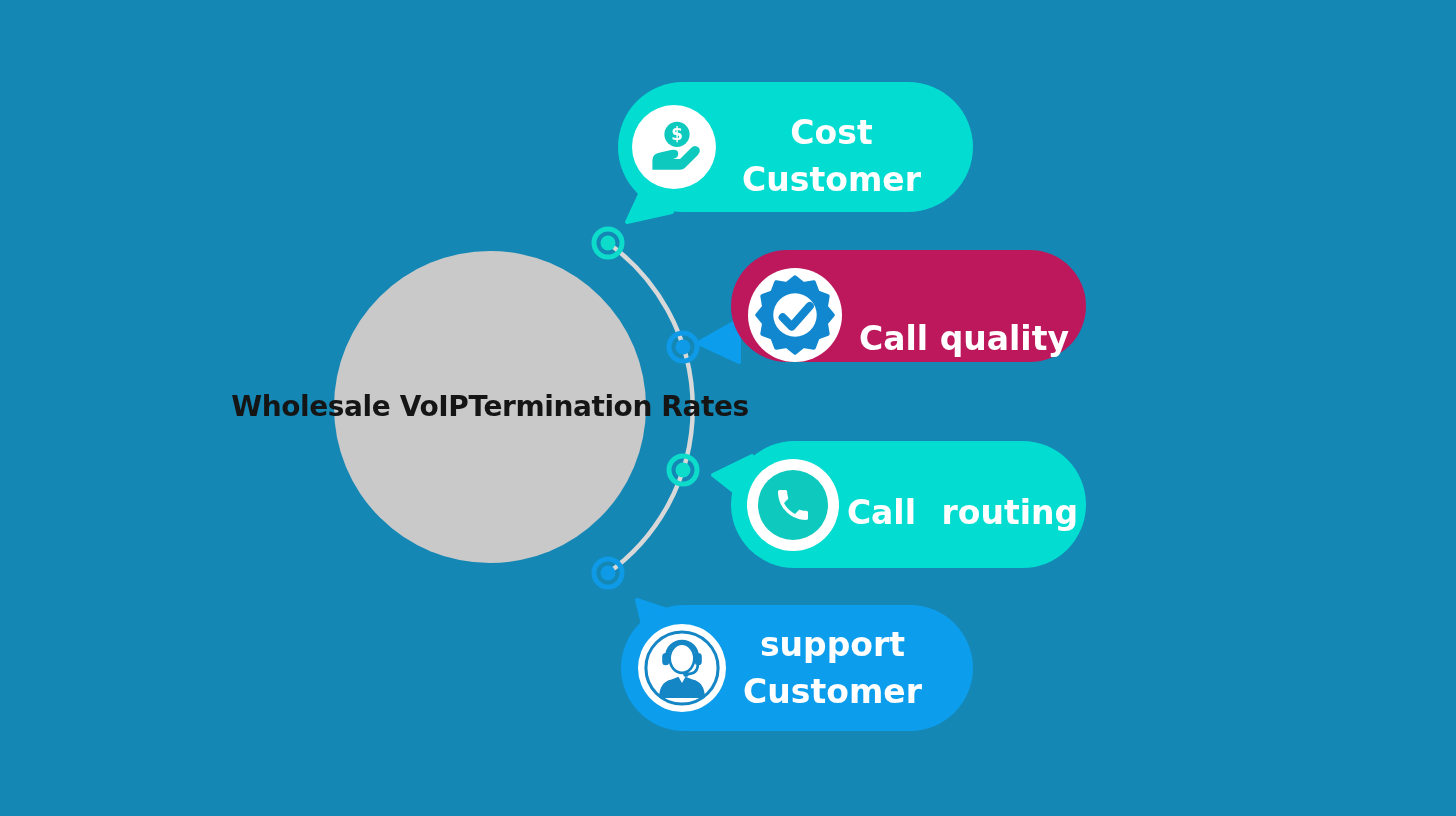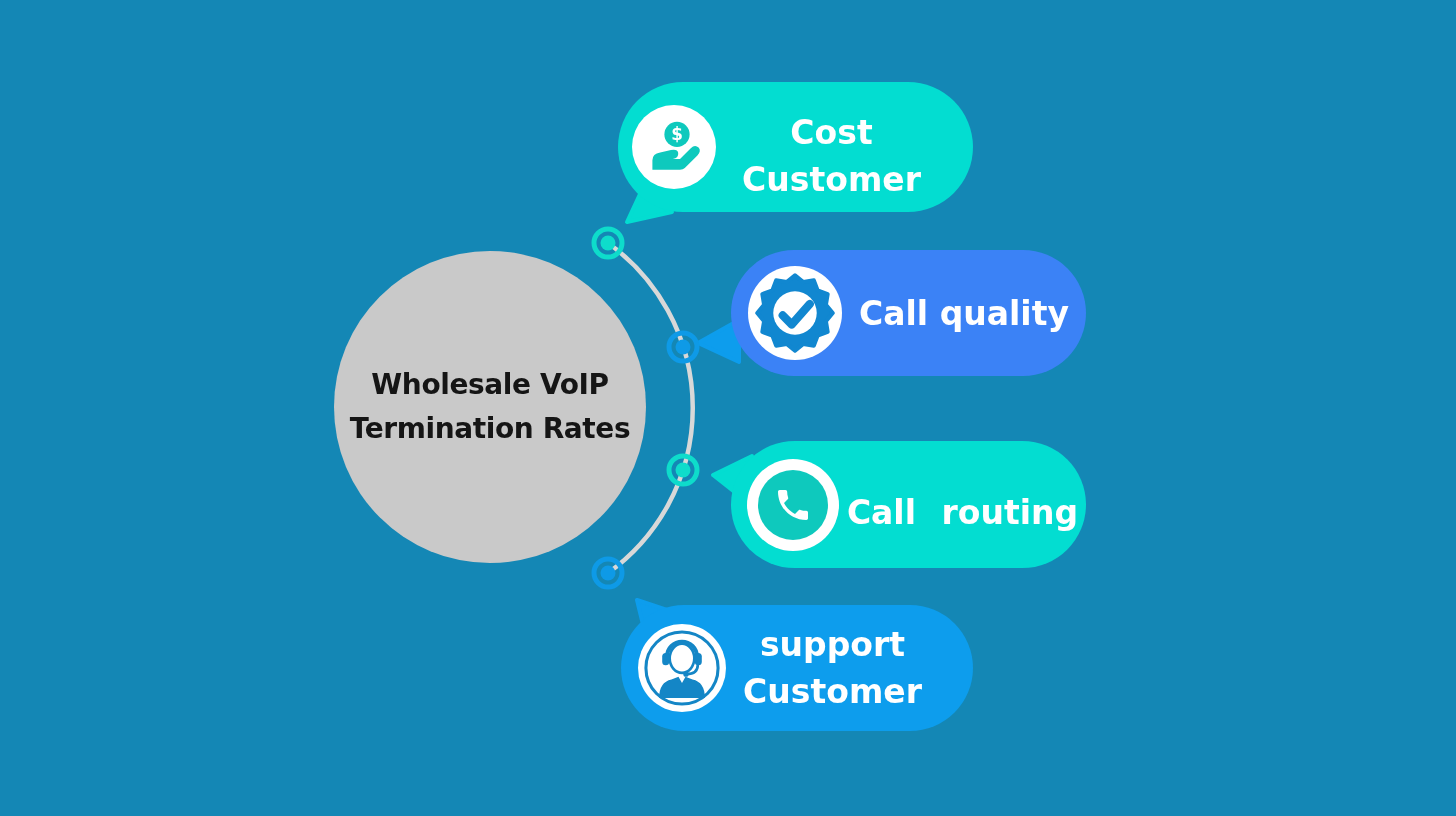--- a/index.html
+++ b/index.html
@@ -13,33 +13,33 @@
     background:#1487b5;
     overflow:hidden;
   }
   .overlay{
     position:absolute;left:0;top:0;width:1456px;height:816px;
   }
   
   .center-circle{
     position:absolute;left:334px;top:251px;width:312px;height:312px;
     background:#c9c9c9;border-radius:50%;
-    display:flex;flex-direction:column;align-items:center;justify-content:center;
+    display:flex;flex-direction:row;align-items:center;justify-content:center;
   }
   .center-title{
     color:#151515;font-size:28px;font-weight:700;line-height:44px;
     letter-spacing:-0.4px;text-align:center;white-space:nowrap;
   }
   
   .pill{
     position:absolute;border-radius:999px;
     display:flex;align-items:center;
   }
   .p1{left:618px;top:82px;width:355px;height:130px;background:#03ddd1;}
-  .p2{left:731px;top:250px;width:355px;height:126px;background:#3b82f6;}
+  .p2{left:731px;top:250px;width:355px;height:112px;background:#be185d;align-items:flex-end;}
   .p3{left:731px;top:441px;width:355px;height:127px;background:#03ddd1;}
   .p4{left:621px;top:605px;width:352px;height:126px;background:#0d9ded;}
   .icon-circle{
     background:#ffffff;border-radius:50%;flex:none;
     display:flex;align-items:center;justify-content:center;
   }
   .p1 .icon-circle{width:84px;height:84px;margin-left:14px;}
   .p2 .icon-circle{width:94px;height:94px;margin-left:17px;}
   .p3 .icon-circle{width:92px;height:92px;margin-left:16px;}
   .p4 .icon-circle{width:88px;height:88px;margin-left:17px;}

